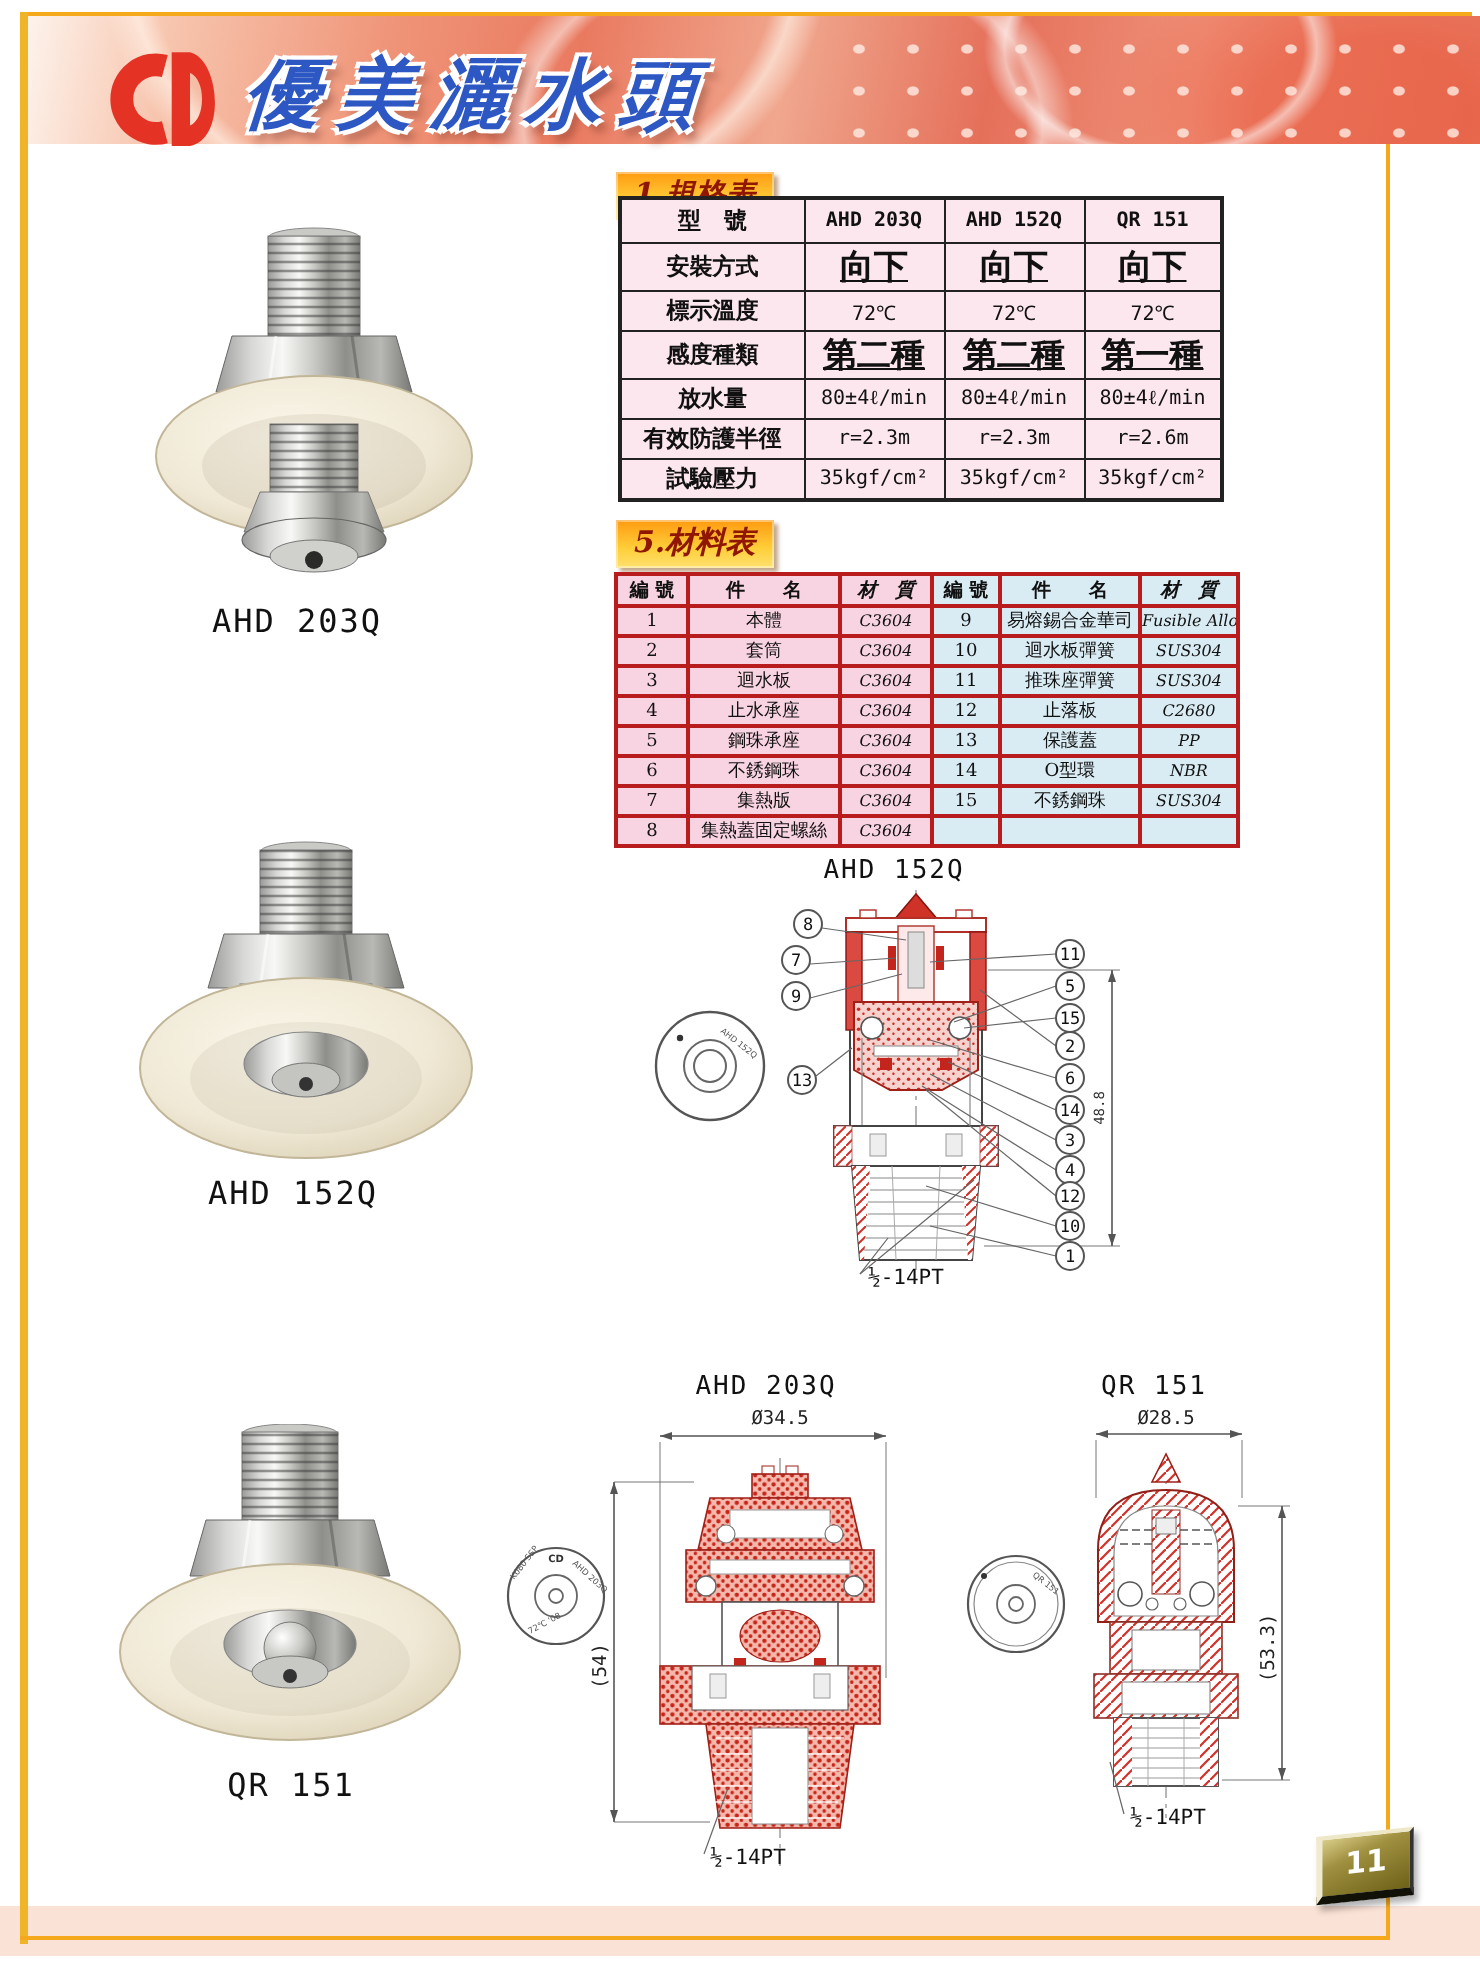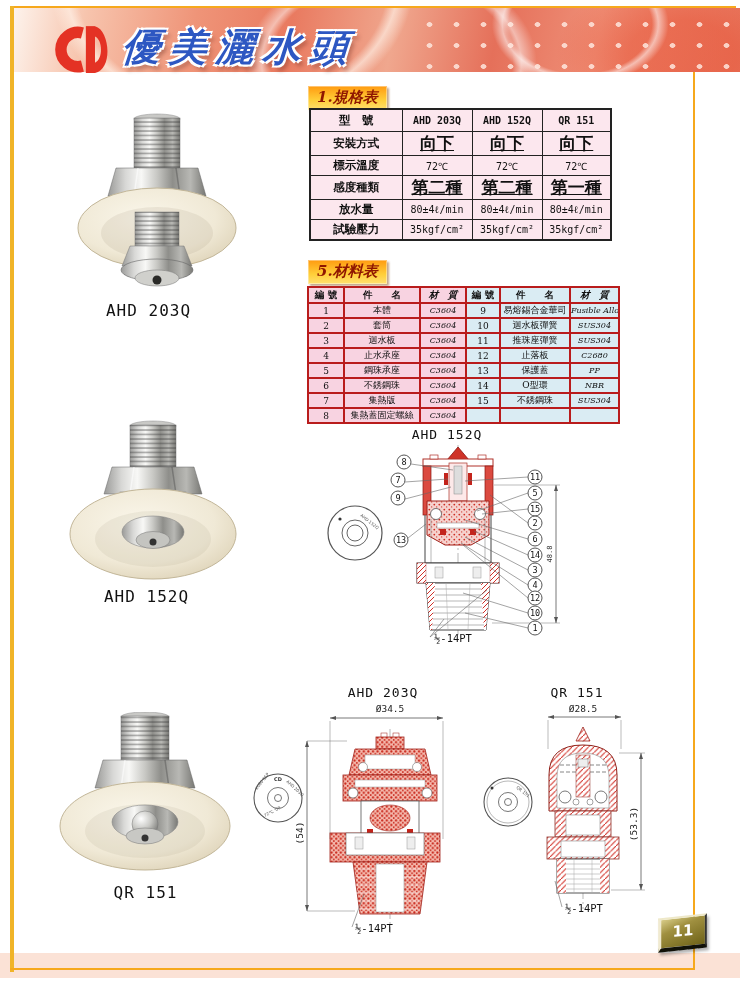--- a/index.html
+++ b/index.html
@@ -32,21 +32,21 @@
     text-shadow:-2px -2px 0 #fff, 2px -2px 0 #fff, -2px 2px 0 #fff, 2px 2px 0 #fff, 4px 5px 4px rgba(90,30,20,.4); }
 
   
   .sec-hdr { position:absolute; font-family:"DejaVu Serif",serif; font-style:italic; font-weight:bold;
     font-size:15px; color:#8f1600; padding:2px 9px 3px;
     background:linear-gradient(180deg,#ff9a10,#ffcf3a 60%,#ffe070);
     box-shadow:2px 2px 2px rgba(120,60,0,.45), inset 0 0 0 1px rgba(255,255,255,.4); }
 
   
   table { border-collapse:collapse; table-layout:fixed; }
-  .spec { left:309px; top:108px; width:301px; border:2px solid #222; }
+  .spec { left:309px; top:98px; width:301px; border:2px solid #222; }
   .spec td { border:1px solid #222; background:#fce7ee; text-align:center;
     font-size:11px; color:#111; height:19px; padding:0; overflow:hidden; white-space:nowrap; }
   .spec tr:first-child td { height:21px; font-weight:bold; }
   .spec td.lab { font-size:11.5px; font-weight:bold; }
   .spec td.val { font-family:"DejaVu Sans Mono",monospace; font-size:10px; }
   .spec tr:nth-child(2) td.val, .spec tr:nth-child(4) td.val {
     font-family:"DejaVu Sans",sans-serif; font-weight:bold; font-size:17px;text-decoration:underline; }
 
   .mat { left:307px; top:286px; width:311px; border:2px solid #222; }
   .mat td { border:2px solid #b91c1c; text-align:center; font-size:9px; color:#111;
@@ -138,20 +138,26 @@
           <td class="lab">感度種類</td>
           <td class="val">第二種</td>
           <td class="val">第二種</td>
           <td class="val">第一種</td>
         </tr>
         <tr>
           <td class="lab">放水量</td>
           <td class="val">80±4ℓ/min</td>
           <td class="val">80±4ℓ/min</td>
           <td class="val">80±4ℓ/min</td>
+        </tr>
+        <tr>
+          <td class="lab">有效防護半徑</td>
+          <td class="val">r=2.3m</td>
+          <td class="val">r=2.3m</td>
+          <td class="val">r=2.6m</td>
         </tr>
         <tr>
           <td class="lab">試驗壓力</td>
           <td class="val">35kgf/cm²</td>
           <td class="val">35kgf/cm²</td>
           <td class="val">35kgf/cm²</td>
         </tr>
       </tbody>
   </table>
 

